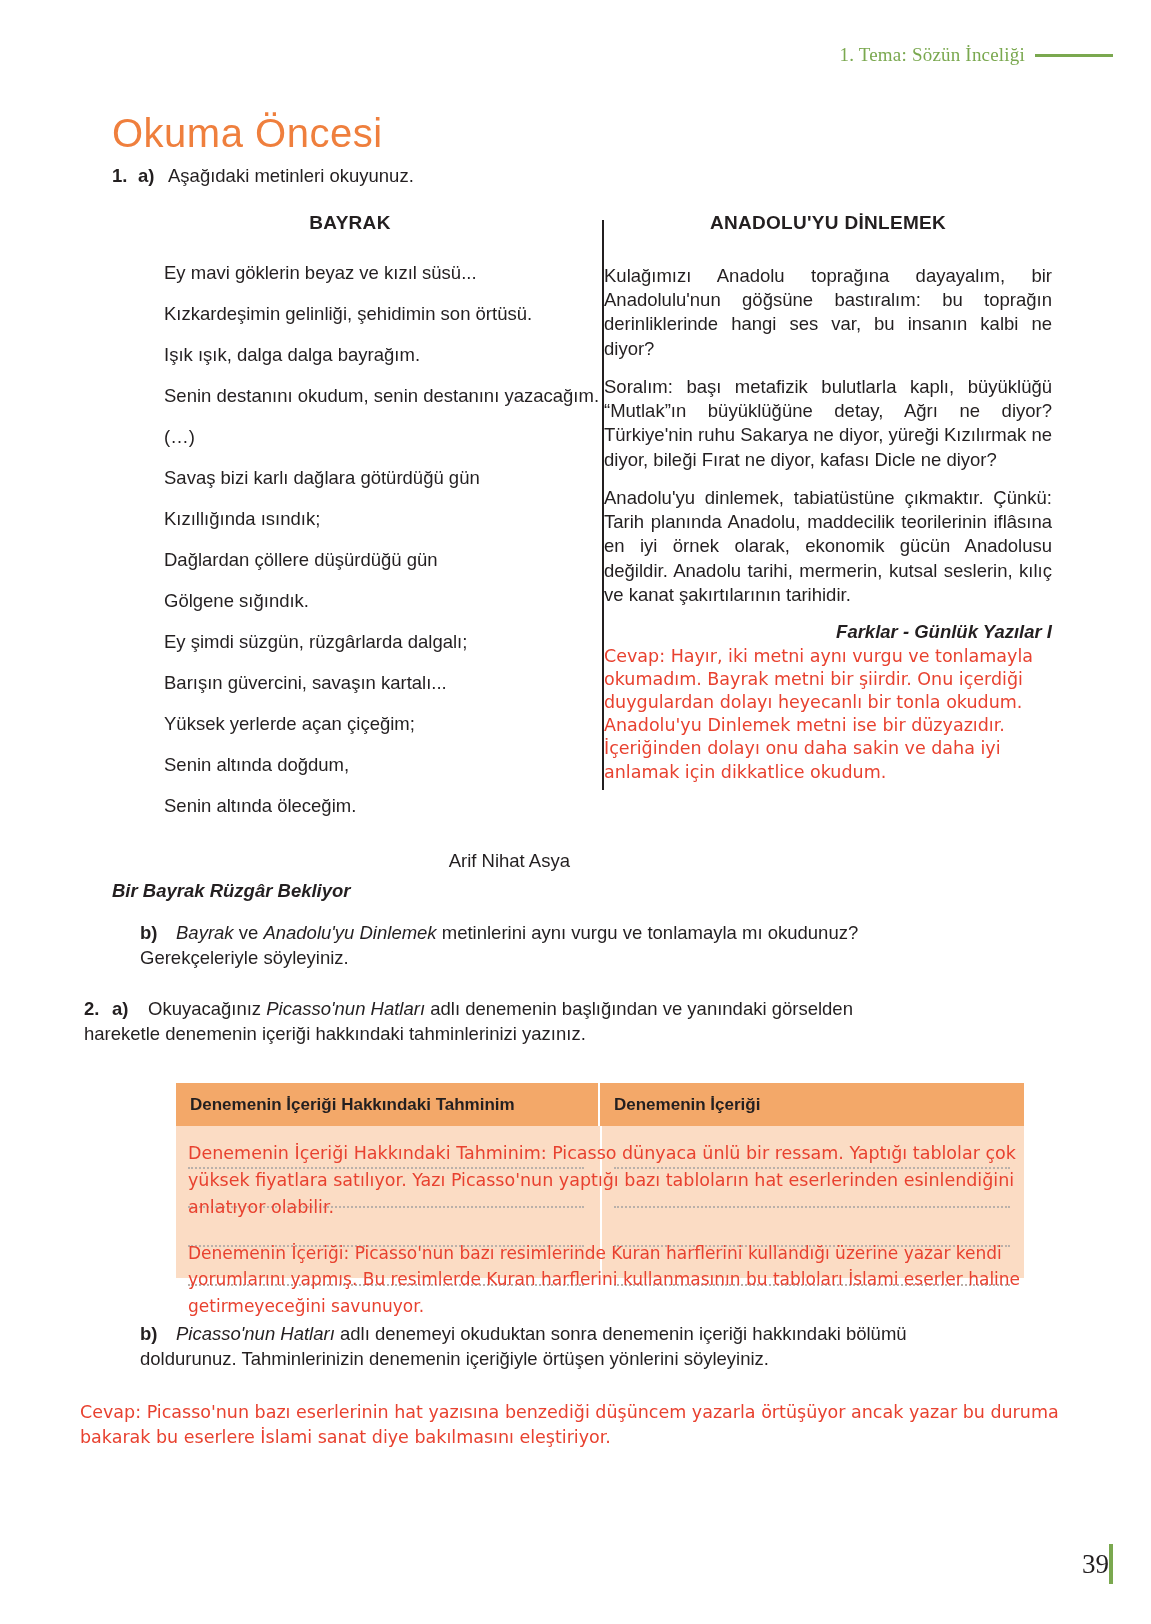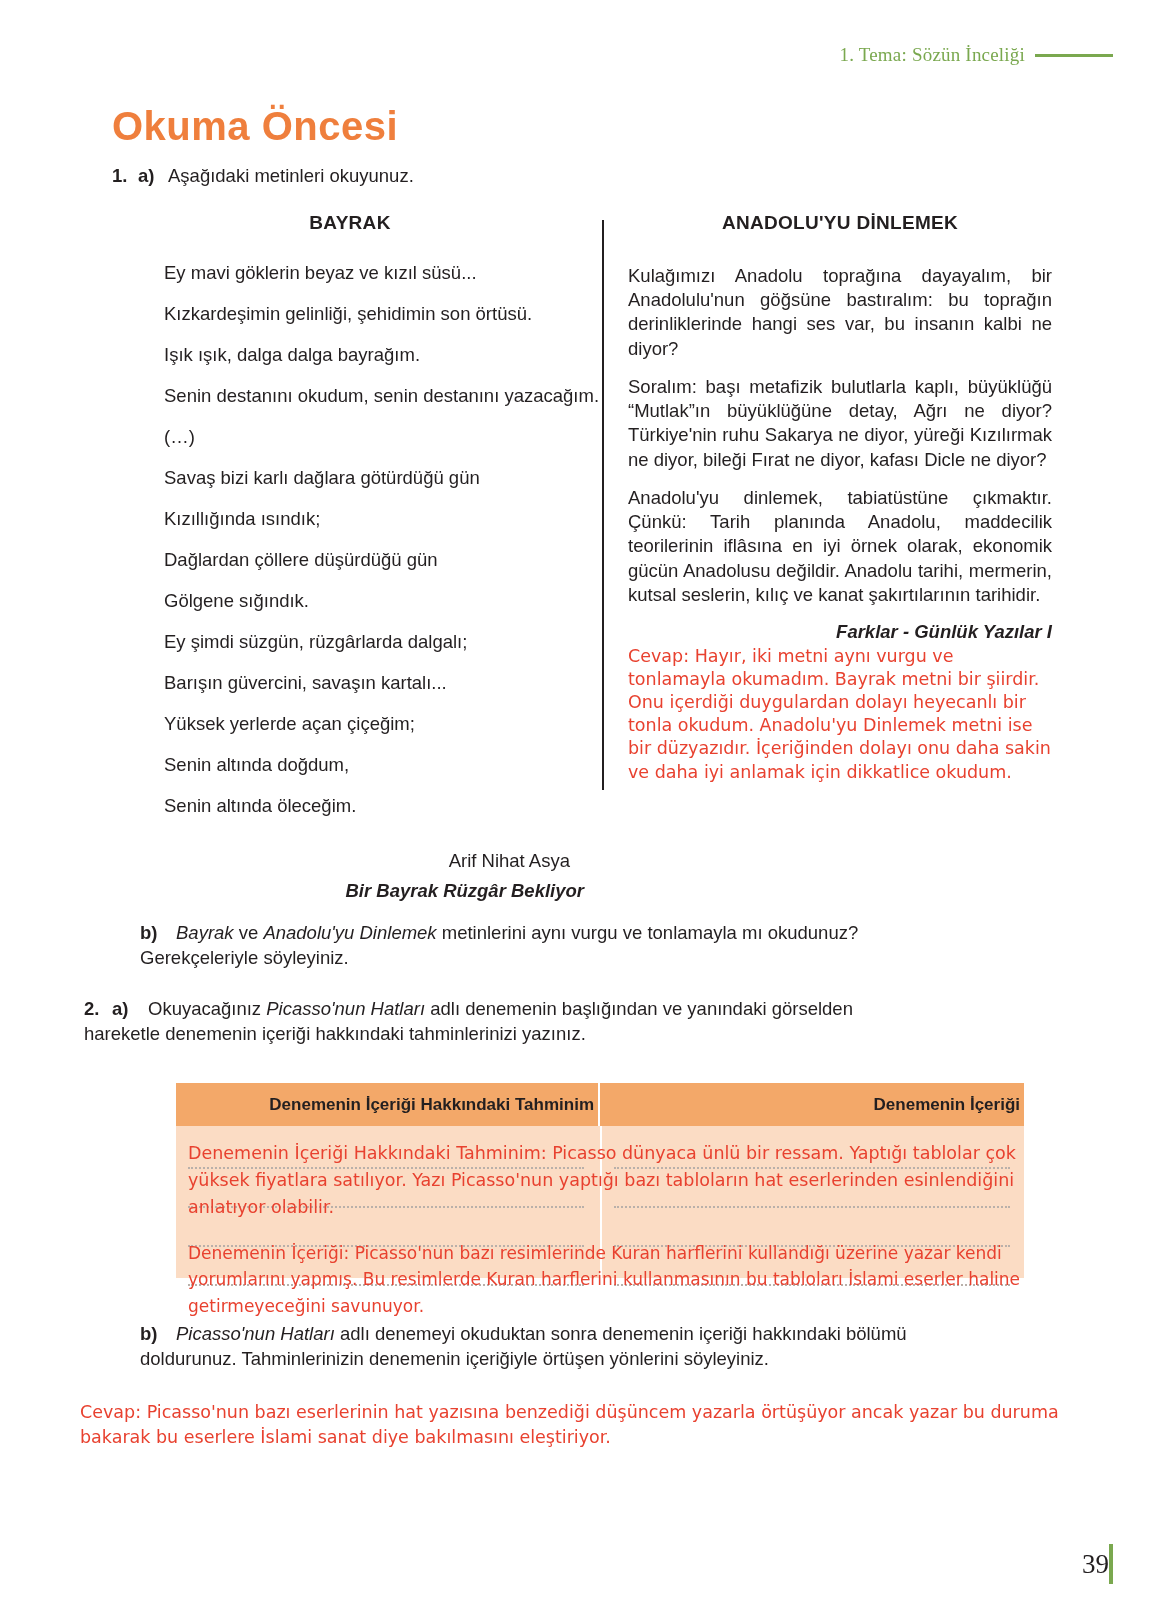--- a/index.html
+++ b/index.html
@@ -41,24 +41,24 @@
   .hdr-rule {
     width: 78px;
     height: 3px;
     background: #7aa84f;
   }
 
   
   .sect-title {
     position: absolute;
     left: 112px;
-    top: 104px;
+    top: 111px;
     font-size: 40px;
     color: #ef7f3d;
-    font-weight: 700;
+    font-weight: 400;
     letter-spacing: .5px;
   }
 
   
   .q1a {
     position: absolute;
     left: 112px;
     top: 165px;
     font-size: 18.5px;
     display: flex;
@@ -83,21 +83,20 @@
     box-sizing: border-box;
   }
   .divider {
     width: 2px;
     background: #231f20;
     margin: 8px 0 0 0;
     height: 570px;
   }
   .col-right {
     width: 448px;
-    padding-left: 24px;
     box-sizing: border-box;
   }
   .txt-head {
     font-weight: bold;
     font-size: 19px;
     text-align: center;
     letter-spacing: .3px;
     margin-bottom: 30px;
   }
   .poem-line {
@@ -108,21 +107,20 @@
   }
   .poem-attrib {
     font-size: 18.5px;
     text-align: right;
     margin: 34px 18px 0 0;
   }
   .poem-source {
     font-size: 18.5px;
     font-weight: bold;
     font-style: italic;
-    text-align: right;
     margin: 8px 4px 0 0;
   }
   .prose-p {
     font-size: 18.5px;
     line-height: 1.31;
     text-align: justify;
     margin: 0 0 14px 0;
   }
   .prose-attrib {
     font-size: 18.5px;
@@ -182,22 +180,22 @@
     width: 848px;
     background: #fbdcc4;
   }
   .tbl-head {
     display: flex;
     background: #f3a869;
   }
   .th {
     font-size: 17px;
     font-weight: bold;
-    text-align: right;
-    padding: 12px 4px 11px 20px;
+    text-align: left;
+    padding: 12px 4px 11px 14px;
     box-sizing: border-box;
     color: #231f20;
   }
   .th.c1 { width: 424px; border-right: 2px solid #ffffff; }
   .th.c2 { width: 424px; }
   .tbl-body {
     position: relative;
     height: 152px;
   }
   .tbl-vrule {

